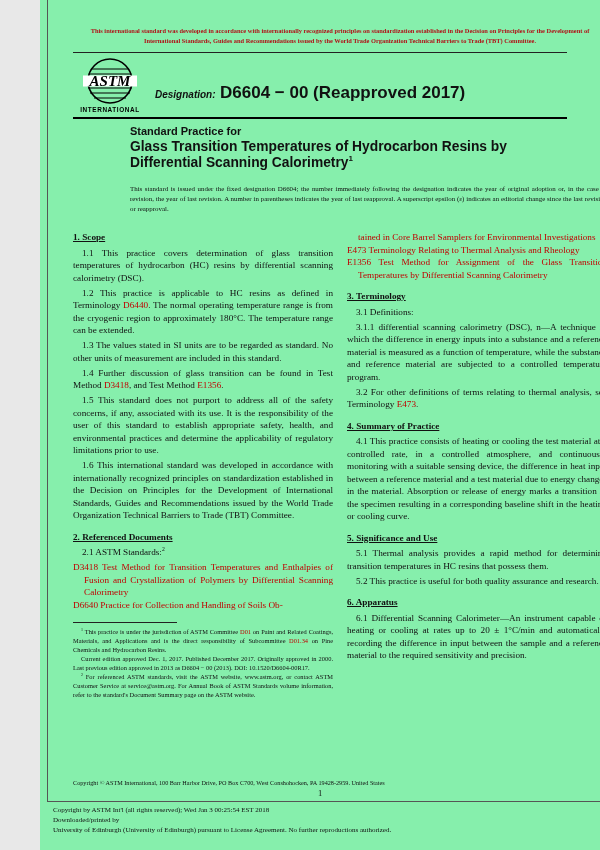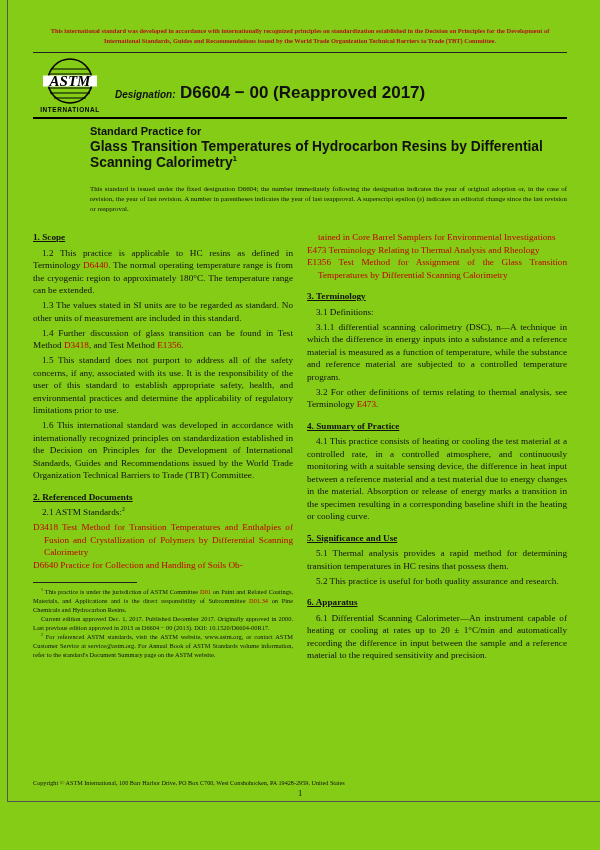--- a/index.html
+++ b/index.html
@@ -1,18 +1,18 @@
 <!DOCTYPE html>
 <html><head>
 <meta charset="utf-8">
 <style>
   * { margin:0; padding:0; box-sizing:border-box; }
   html,body { background:#e8e8e8; }
   body { width:600px; height:850px; position:relative; font-family:"Liberation Serif",serif; color:#111; }
-  .page { position:absolute; inset:0; background:#84cc16; overflow:hidden; }
+  .page { position:absolute; inset:0; background:#86efac; overflow:hidden;margin-left:40px; }
 
   .edge-left { position:absolute; left:7px; top:0; width:1px; height:801px; background:#555; }
 
   .notice { position:absolute; top:26px; left:40px; width:520px; text-align:center;
             font-size:6.4px; line-height:1.5; font-weight:bold; color:#b01117; }
 
   .thin-rule  { position:absolute; top:52px; left:33px; right:33px; height:1px; background:#222; }
   .thick-rule { position:absolute; top:117px; left:33px; right:33px; height:2px; background:#000; }
 
   .masthead { position:absolute; top:57px; left:33px; right:33px; height:58px; }
@@ -86,20 +86,21 @@
     <div class="kicker">Standard Practice for</div>
     <div class="title"><span>Glass Transition Temperatures of Hydrocarbon Resins by Differential Scanning Calorimetry</span><sup>1</sup></div>
   </div>
 
   <div class="issuance">This standard is issued under the fixed designation D6604; the number immediately following the designation indicates the year of original adoption or, in the case of revision, the year of last revision. A number in parentheses indicates the year of last reapproval. A superscript epsilon (ε) indicates an editorial change since the last revision or reapproval.</div>
 
   <div class="columns">
     <div class="col">
       <div class="blocks">
           <div class="blk heading"><span>1. Scope</span></div>
+          <div class="blk para"><span>1.1 This practice covers determination of glass transition temperatures of hydrocarbon (HC) resins by differential scanning calorimetry (DSC).</span></div>
           <div class="blk para"><span>1.2 This practice is applicable to HC resins as defined in Terminology </span><span class="link">D6440</span><span>. The normal operating temperature range is from the cryogenic region to approximately 180°C. The temperature range can be extended.</span></div>
           <div class="blk para"><span>1.3 The values stated in SI units are to be regarded as standard. No other units of measurement are included in this standard.</span></div>
           <div class="blk para"><span>1.4 Further discussion of glass transition can be found in Test Method </span><span class="link">D3418</span><span>, and Test Method </span><span class="link">E1356</span><span>.</span></div>
           <div class="blk para it"><span>1.5 This standard does not purport to address all of the safety concerns, if any, associated with its use. It is the responsibility of the user of this standard to establish appropriate safety, health, and environmental practices and determine the applicability of regulatory limitations prior to use.</span></div>
           <div class="blk para it"><span>1.6 This international standard was developed in accordance with internationally recognized principles on standardization established in the Decision on Principles for the Development of International Standards, Guides and Recommendations issued by the World Trade Organization Technical Barriers to Trade (TBT) Committee.</span></div>
           <div class="blk heading"><span>2. Referenced Documents</span></div>
           <div class="blk para"><span>2.1 </span><span class="it">ASTM Standards:</span><sup>2</sup></div>
           <div class="blk ref"><span class="link">D3418</span><span> Test Method for Transition Temperatures and Enthalpies of Fusion and Crystallization of Polymers by Differential Scanning Calorimetry</span></div>
           <div class="blk ref"><span class="link">D6640</span><span> Practice for Collection and Handling of Soils Ob-</span></div>
         </div>
@@ -129,14 +130,19 @@
         </div>
     </div>
   </div>
 
   <div class="copyright">Copyright © ASTM International, 100 Barr Harbor Drive, PO Box C700, West Conshohocken, PA 19428-2959. United States</div>
 
   <div class="pageno">1</div>
 
   <div class="bottom-rule"></div>
 
+  <div class="footer">
+    <div>Copyright by ASTM Int'l (all rights reserved); Wed Jan 3 00:25:54 EST 2018</div>
+    <div>Downloaded/printed by</div>
+    <div>University of Edinburgh (University of Edinburgh) pursuant to License Agreement. No further reproductions authorized.</div>
+  </div>
 
 </div>
 
 </body></html>

